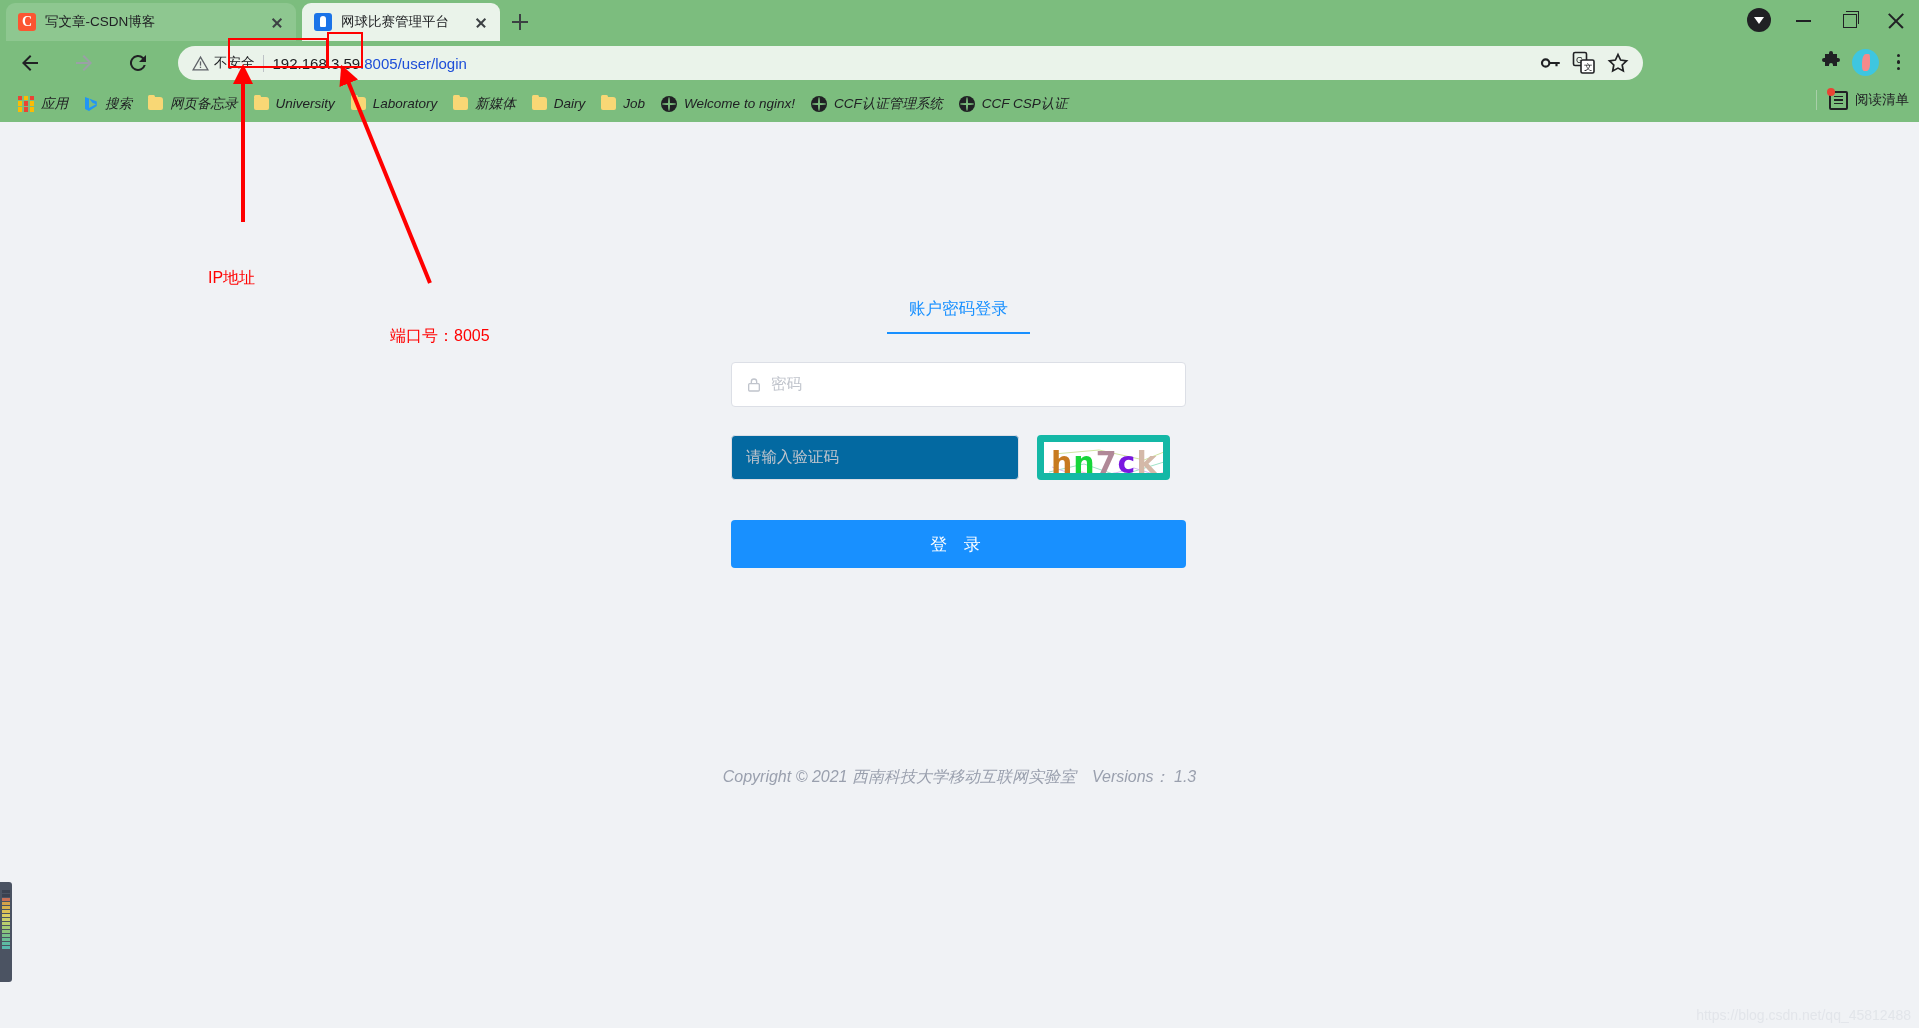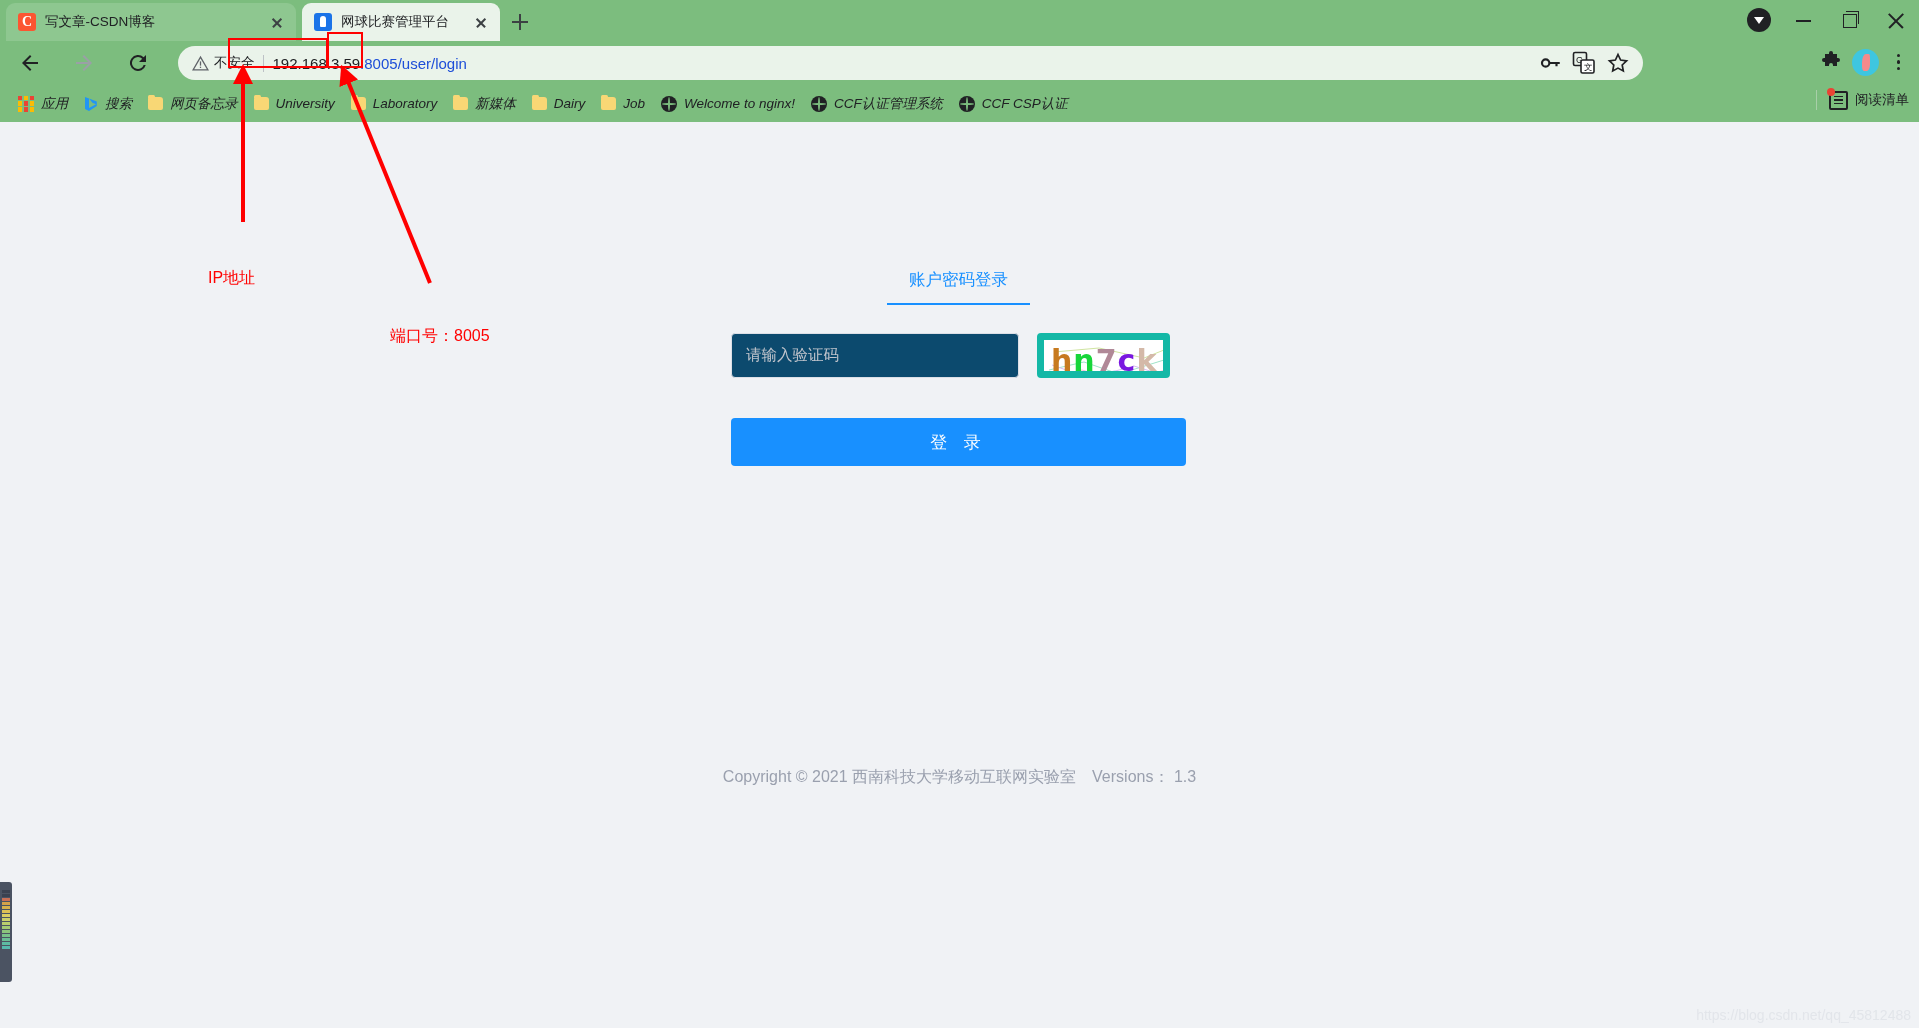--- a/index.html
+++ b/index.html
@@ -184,36 +184,36 @@
   
   .viewport {
     position: absolute; left: 0; top: 122px; width: 1919px; height: 906px;
     background: #f0f2f5;
   }
   .page-title {
     position: absolute; left: 0; top: 28px; width: 100%; text-align: center;
     font-size: 41px; font-weight: bold; color: #2c3447; letter-spacing: 1px;
   }
   .login-card {
-    position: absolute; left: 731px; top: 147px; width: 455px;
+    position: absolute; left: 731px; top: 176px; width: 455px;
   }
   .tabs-row { display: flex; justify-content: center; }
   .tab-login {
     font-size: 16.5px; color: #1890ff; padding-bottom: 12px;
     border-bottom: 2.5px solid #1890ff; padding-left: 22px; padding-right: 22px;
   }
   .field {
     margin-top: 28px; height: 45px; background: #fff; border: 1px solid #dcdfe6;
     border-radius: 4px; display: flex; align-items: center; padding: 0 14px;
   }
   .field-icon { width: 16px; height: 16px; margin-right: 9px; flex: 0 0 16px; }
   .field-ph { font-size: 15.5px; color: #c0c4cc; }
   .captcha-row { margin-top: 28px; display: flex; align-items: center; gap: 18px; }
   .captcha-input {
-    width: 288px; height: 45px; background: #0c4a6e; border: 1px solid #dcdfe6;
+    width: 288px; height: 45px; background: #0369a1; border: 1px solid #dcdfe6;
     border-radius: 4px; display: flex; align-items: center; padding: 0 14px;
   }
   .captcha-img {
     width: 133px; height: 45px; background: #fff; border: 7px solid #14b8a6; border-radius: 4px;
     position: relative; overflow: hidden;
   }
   .captcha-txt {
     position: absolute; left: 7px; top: 3px; font-size: 30px; font-weight: bold;
     font-family: "DejaVu Sans", sans-serif; letter-spacing: 1px; z-index: 2;
   }
@@ -222,21 +222,21 @@
   .captcha-txt span:nth-child(3){ color:#b08897; }
   .captcha-txt span:nth-child(4){ color:#7a18e0; }
   .captcha-txt span:nth-child(5){ color:#d4b9a8; }
   .login-btn {
     margin-top: 40px; height: 48px; background: #1890ff; border-radius: 4px;
     display: flex; align-items: center; justify-content: center;
     color: #fff; font-size: 17px; letter-spacing: 6px;
   }
   .footer {
     position: absolute; left: 0; top: 645px; width: 100%; text-align: center;
-    font-size: 16px; color: #9aa0ae;
+    font-size: 16px; color: #9aa0ae; font-style: italic;
   }
   .footer .gap { display: inline-block; width: 16px; }
   .watermark {
     position: absolute; right: 8px; bottom: 5px; font-size: 14px; color: #e2e5ea;
   }
 
   
   .edge-widget {
     position: absolute; left: 0px; top: 760px; width: 12px; height: 100px;
     background: #4b5362; border-radius: 0 3px 3px 0; padding: 8px 2px;
@@ -426,20 +426,29 @@
   <div class="viewport">
 
 
     <div class="login-card">
 
       <div class="tabs-row">
         <div class="tab-login">账户密码登录</div>
       </div>
 
 
+      <div class="field">
+        <div class="field-icon">
+          <svg width="16" height="16" viewBox="0 0 24 24">
+              <rect x="4" y="10" width="16" height="11" rx="1.5" fill="none" stroke="#c0c4cc" stroke-width="2"></rect>
+              <path d="M8 10V7a4 4 0 0 1 8 0v3" fill="none" stroke="#c0c4cc" stroke-width="2"></path>
+            </svg>
+        </div>
+        <span class="field-ph">密码</span>
+      </div>
 
       <div class="captcha-row">
         <div class="captcha-input">
           <span class="field-ph">请输入验证码</span>
         </div>
         <div class="captcha-img">
           <svg style="position:absolute;left:0;top:0" width="133" height="45" viewBox="0 0 133 45">
             <path d="M5 30 L40 22 L75 34 L120 20" stroke="#9fe3c8" stroke-width="1" fill="none"></path>
             <path d="M2 40 L38 30 L80 42 L128 28" stroke="#f3b9d4" stroke-width="1" fill="none"></path>
             <path d="M10 12 L55 8 L100 18 L130 6" stroke="#cfe4a0" stroke-width="1" fill="none"></path>

